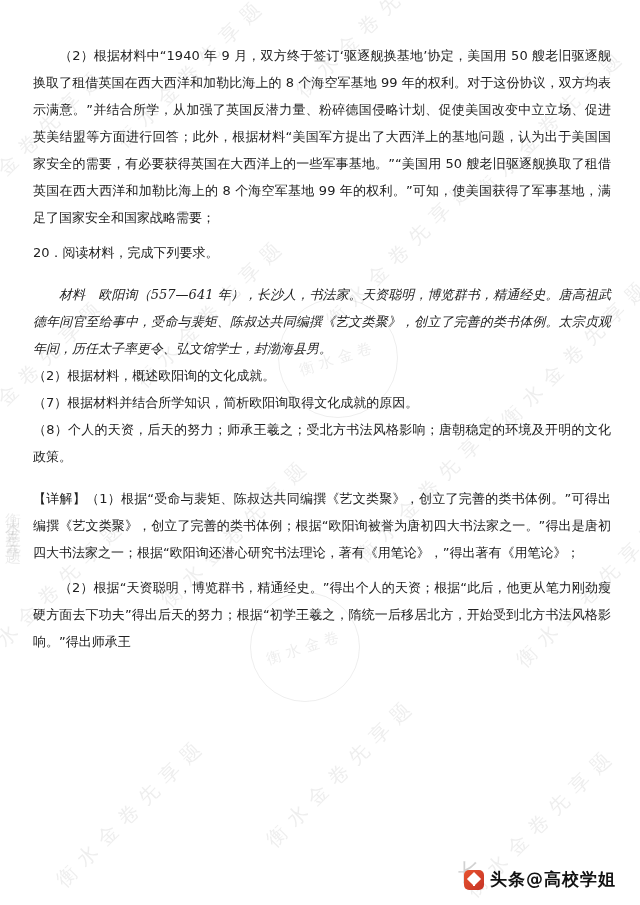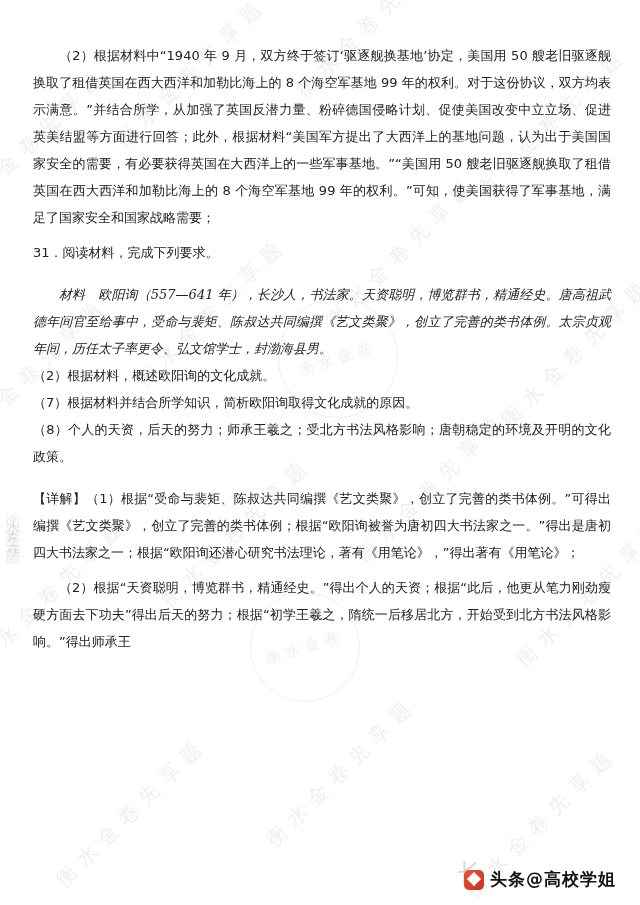--- a/index.html
+++ b/index.html
@@ -102,21 +102,21 @@
     <span>衡水金卷</span>
   </div>
   <div class="stamp" style="left:250px; top:592px; width:110px; height:110px;">
     <span>衡水金卷</span>
   </div>
 </div>
 
 <main class="content">
   <p class="indent">（2）根据材料中“1940 年 9 月，双方终于签订‘驱逐舰换基地’协定，美国用 50 艘老旧驱逐舰换取了租借英国在西大西洋和加勒比海上的 8 个海空军基地 99 年的权利。对于这份协议，双方均表示满意。”并结合所学，从加强了英国反潜力量、粉碎德国侵略计划、促使美国改变中立立场、促进英美结盟等方面进行回答；此外，根据材料“美国军方提出了大西洋上的基地问题，认为出于美国国家安全的需要，有必要获得英国在大西洋上的一些军事基地。”“美国用 50 艘老旧驱逐舰换取了租借英国在西大西洋和加勒比海上的 8 个海空军基地 99 年的权利。”可知，使美国获得了军事基地，满足了国家安全和国家战略需要；</p>
 
-  <p class="mt8">31．阅读材料，完成下列要求。</p>
+  <p class="mt8">20．阅读材料，完成下列要求。</p>
 
   <p class="indent material mt4">材料　欧阳询（557—641 年），长沙人，书法家。天资聪明，博览群书，精通经史。唐高祖武德年间官至给事中，受命与裴矩、陈叔达共同编撰《艺文类聚》，创立了完善的类书体例。太宗贞观年间，历任太子率更令、弘文馆学士，封渤海县男。</p>
 
 
 
   <p>（2）根据材料，概述欧阳询的文化成就。</p>
   <p>（7）根据材料并结合所学知识，简析欧阳询取得文化成就的原因。</p>
 
   <p>（8）个人的天资，后天的努力；师承王羲之；受北方书法风格影响；唐朝稳定的环境及开明的文化政策。</p>
 

